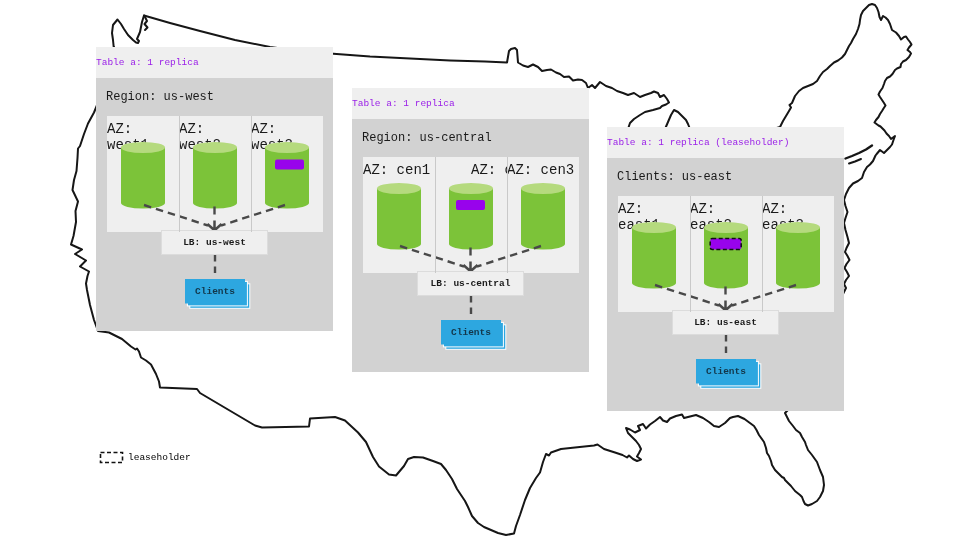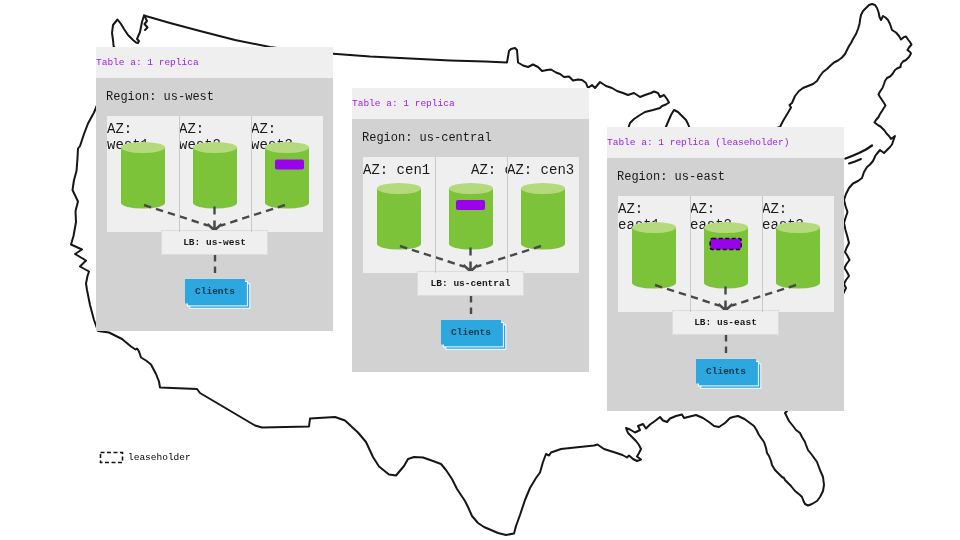--- a/index.html
+++ b/index.html
@@ -121,21 +121,21 @@
   <svg class="clients" width="75" height="38" viewBox="0 0 75 38">
     <rect x="8.8" y="8.8" width="60" height="24.5" fill="#2da7e0" stroke="#ffffff" stroke-width="1"></rect>
     <rect x="6.4" y="6.4" width="60" height="24.5" fill="#2da7e0" stroke="#ffffff" stroke-width="1"></rect>
     <rect x="4" y="4" width="60" height="24.5" fill="#2da7e0"></rect>
     <text x="34" y="16.8" text-anchor="middle" dominant-baseline="middle" font-family="Liberation Mono" font-size="9.5" fill="#13374a" font-weight="bold">Clients</text>
   </svg>
 </div>
 
 <div class="region" style="left:607px;top:127px;">
   <div class="hdr"><span>Table a: 1 replica (leaseholder)</span></div>
-  <div class="rtitle">Region: us-east</div>
+  <div class="rtitle">Clients: us-east</div>
   <div class="azwrap">
     <div class="az" style="left:0px;">
         <div class="lbl">AZ: east1</div>
       <svg width="48" height="70" viewBox="0 0 48 70">
         <path d="M 2,5.5 L 2,61 A 22,5.5 0 0 0 46,61 L 46,5.5 Z" fill="#7cc339"></path>
         <ellipse cx="24" cy="5.5" rx="22" ry="5.5" fill="#b5da7e"></ellipse>
       </svg>
     </div>
     <div class="sep" style="left:71.5px;"></div>
       <div class="sep" style="left:143.5px;"></div>

